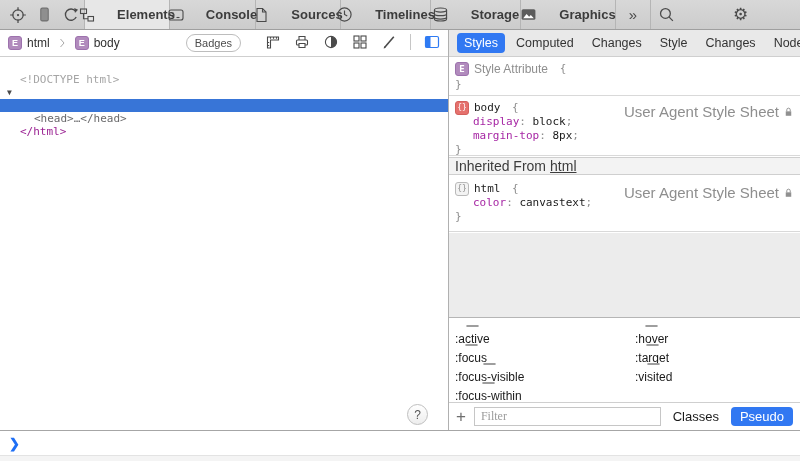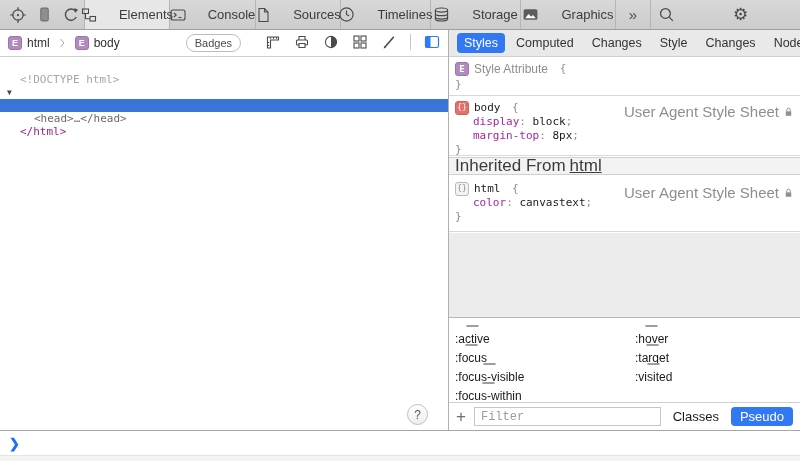--- a/index.html
+++ b/index.html
@@ -6,21 +6,21 @@
   html,body { width:800px; height:461px; overflow:hidden; }
   body { font-family:"Liberation Sans", sans-serif; background:#fff; position:relative; color:#3d3d3d; }
   .abs { position:absolute; }
   svg { display:block; }
   .mono { font-family:"DejaVu Sans Mono","Liberation Mono",monospace; font-size:11px; line-height:13px; white-space:pre; }
 
   
   #main-toolbar { left:0; top:0; width:800px; height:30px; background:linear-gradient(#d8d8d8,#cccccc); border-bottom:1px solid #9f9f9f; display:flex; align-items:stretch; }
   .tb-left-icons { width:84px; display:flex; align-items:center; gap:9px; padding-left:9px; }
   .icon-btn { display:flex; align-items:center; justify-content:center; cursor:default; }
-  .tb-tab { display:flex; align-items:center; justify-content:center; gap:22px; border-right:1px solid #b5b5b5; font-size:13px; color:#3c3c3c; }
+  .tb-tab { display:flex; align-items:center; justify-content:center; gap:22px; border-right:1px solid #b5b5b5; font-size:13px; color:#3c3c3c;font-weight:bold; }
   .tb-tab.first { border-left:1px solid #b5b5b5; }
   .tb-tab.selected { background:#e7e7e7; }
   .tb-more { width:35px; display:flex; align-items:center; justify-content:center; border-right:1px solid #b5b5b5; font-size:15px; color:#4a4a4a; }
   .tb-util { width:30px; display:flex; align-items:center; justify-content:center; }
   .gear-glyph { font-size:17px; color:#4a4a4a; line-height:1; }
 
   
   #nav-bar-left { left:0; top:30px; width:448px; height:27px; background:#ffffff; border-bottom:1px solid #cfcfcf; display:flex; align-items:center; padding:0 8px; }
   #sidebar-tabbar { left:449px; top:30px; width:351px; height:27px; background:#e9e9e9; border-bottom:1px solid #cfcfcf; display:flex; align-items:center; padding-left:8px; gap:4px; }
   .crumb { display:flex; align-items:center; gap:5px; font-size:12px; color:#303030; }
@@ -50,28 +50,28 @@
   .code-line { position:absolute; left:6px; white-space:pre; font-family:"DejaVu Sans Mono","Liberation Mono",monospace; font-size:11px; line-height:14px; }
   .rule-head { display:flex; align-items:center; gap:5px; }
   .rule-icon { width:14px; height:14px; border-radius:3px; font-family:"DejaVu Sans Mono",monospace; font-size:8px; display:flex; align-items:center; justify-content:center; }
   .rule-icon.red { background:#e5716d; border:1px solid #d4605c; color:#fff; }
   .rule-icon.gray { background:#f3f3f3; border:1px solid #b9b9b9; color:#8e8e8e; }
   .sel-name { color:#1a1a1a; }
   .punct { color:#8e8e8e; }
   .p-name { color:#a626a4; }
   .p-val { color:#1a1a1a; }
   .origin { position:absolute; right:6px; display:flex; align-items:center; gap:4px; font-size:15px; color:#8e8e8e; }
-  .inh-header { background:#f3f3f3; border-top:1px solid #cfcfcf; border-bottom:1px solid #cfcfcf; font-size:17px; color:#3c3c3c; display:flex; align-items:center; padding-left:6px; gap:4px; }
+  .inh-header { background:#f3f3f3; border-top:1px solid #cfcfcf; border-bottom:1px solid #cfcfcf; font-size:14px; color:#3c3c3c; display:flex; align-items:center; padding-left:6px; gap:4px; }
   .inh-link { text-decoration:underline; }
   .filler { background:#ececec; border-bottom:1px solid #b5b5b5; }
   .pseudo-row { position:absolute; height:19px; display:flex; align-items:center; gap:5px; font-size:12px; color:#1a1a1a;flex-direction:column; }
   .cb { width:13px; height:13px; border:1px solid #9e9e9e; border-radius:2px; background:#fff; }
   #styles-footer { position:absolute; left:0; top:345px; width:351px; height:28px; border-top:1px solid #cfcfcf; background:#fff; display:flex; align-items:center; padding:0 7px; gap:8px; }
   .plus { font-size:17px; color:#6e6e6e; font-weight:400; }
-  #filter-input { width:203px; height:19px; border:1px solid #c6c6c6; border-radius:0; font-size:12px; padding:0 6px; color:#333; outline:none; font-family:Liberation Mono, monospace; }
+  #filter-input { width:203px; height:19px; border:1px solid #c6c6c6; border-radius:0; font-size:12px; padding:0 6px; color:#333; outline:none; font-family:Liberation Serif, serif; }
   #filter-input::placeholder { color:#9b9b9b; }
   .classes-btn { margin-left:auto; font-size:13px; color:#1a1a1a; padding:2px 4px; }
   .pseudo-btn { background:#3178f2; color:#fff; font-size:13px; padding:2px 9px; border-radius:4px; }
 
   #help-btn { left:407px; top:404px; width:21px; height:21px; border-radius:50%; border:1px solid #bfbfbf; background:linear-gradient(#ffffff,#ededed); display:flex; align-items:center; justify-content:center; font-size:12px; color:#555; }
 
   
   #console-bar { left:0; top:430px; width:800px; height:25px; border-top:1px solid #a6a6a6; background:#fff; display:flex; align-items:center; padding-left:9px; }
   .prompt { color:#1f6ff5; font-size:13px; font-weight:bold; }
   #bottom-strip { left:0; top:455px; width:800px; height:6px; background:#f4f4f4; border-top:1px solid #e3e3e3; }

